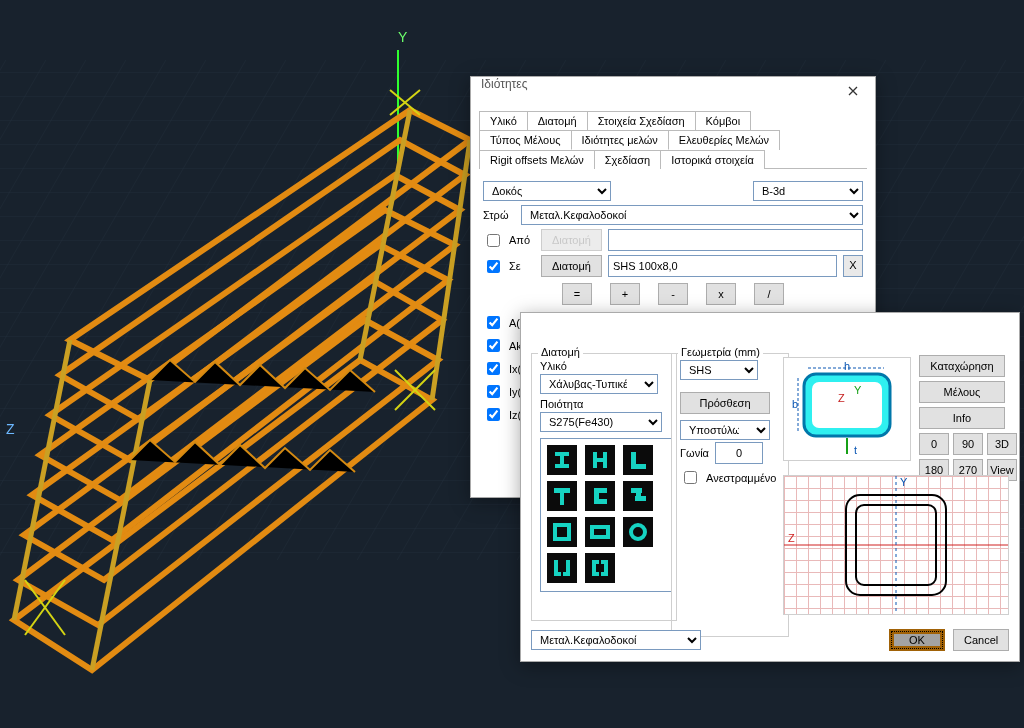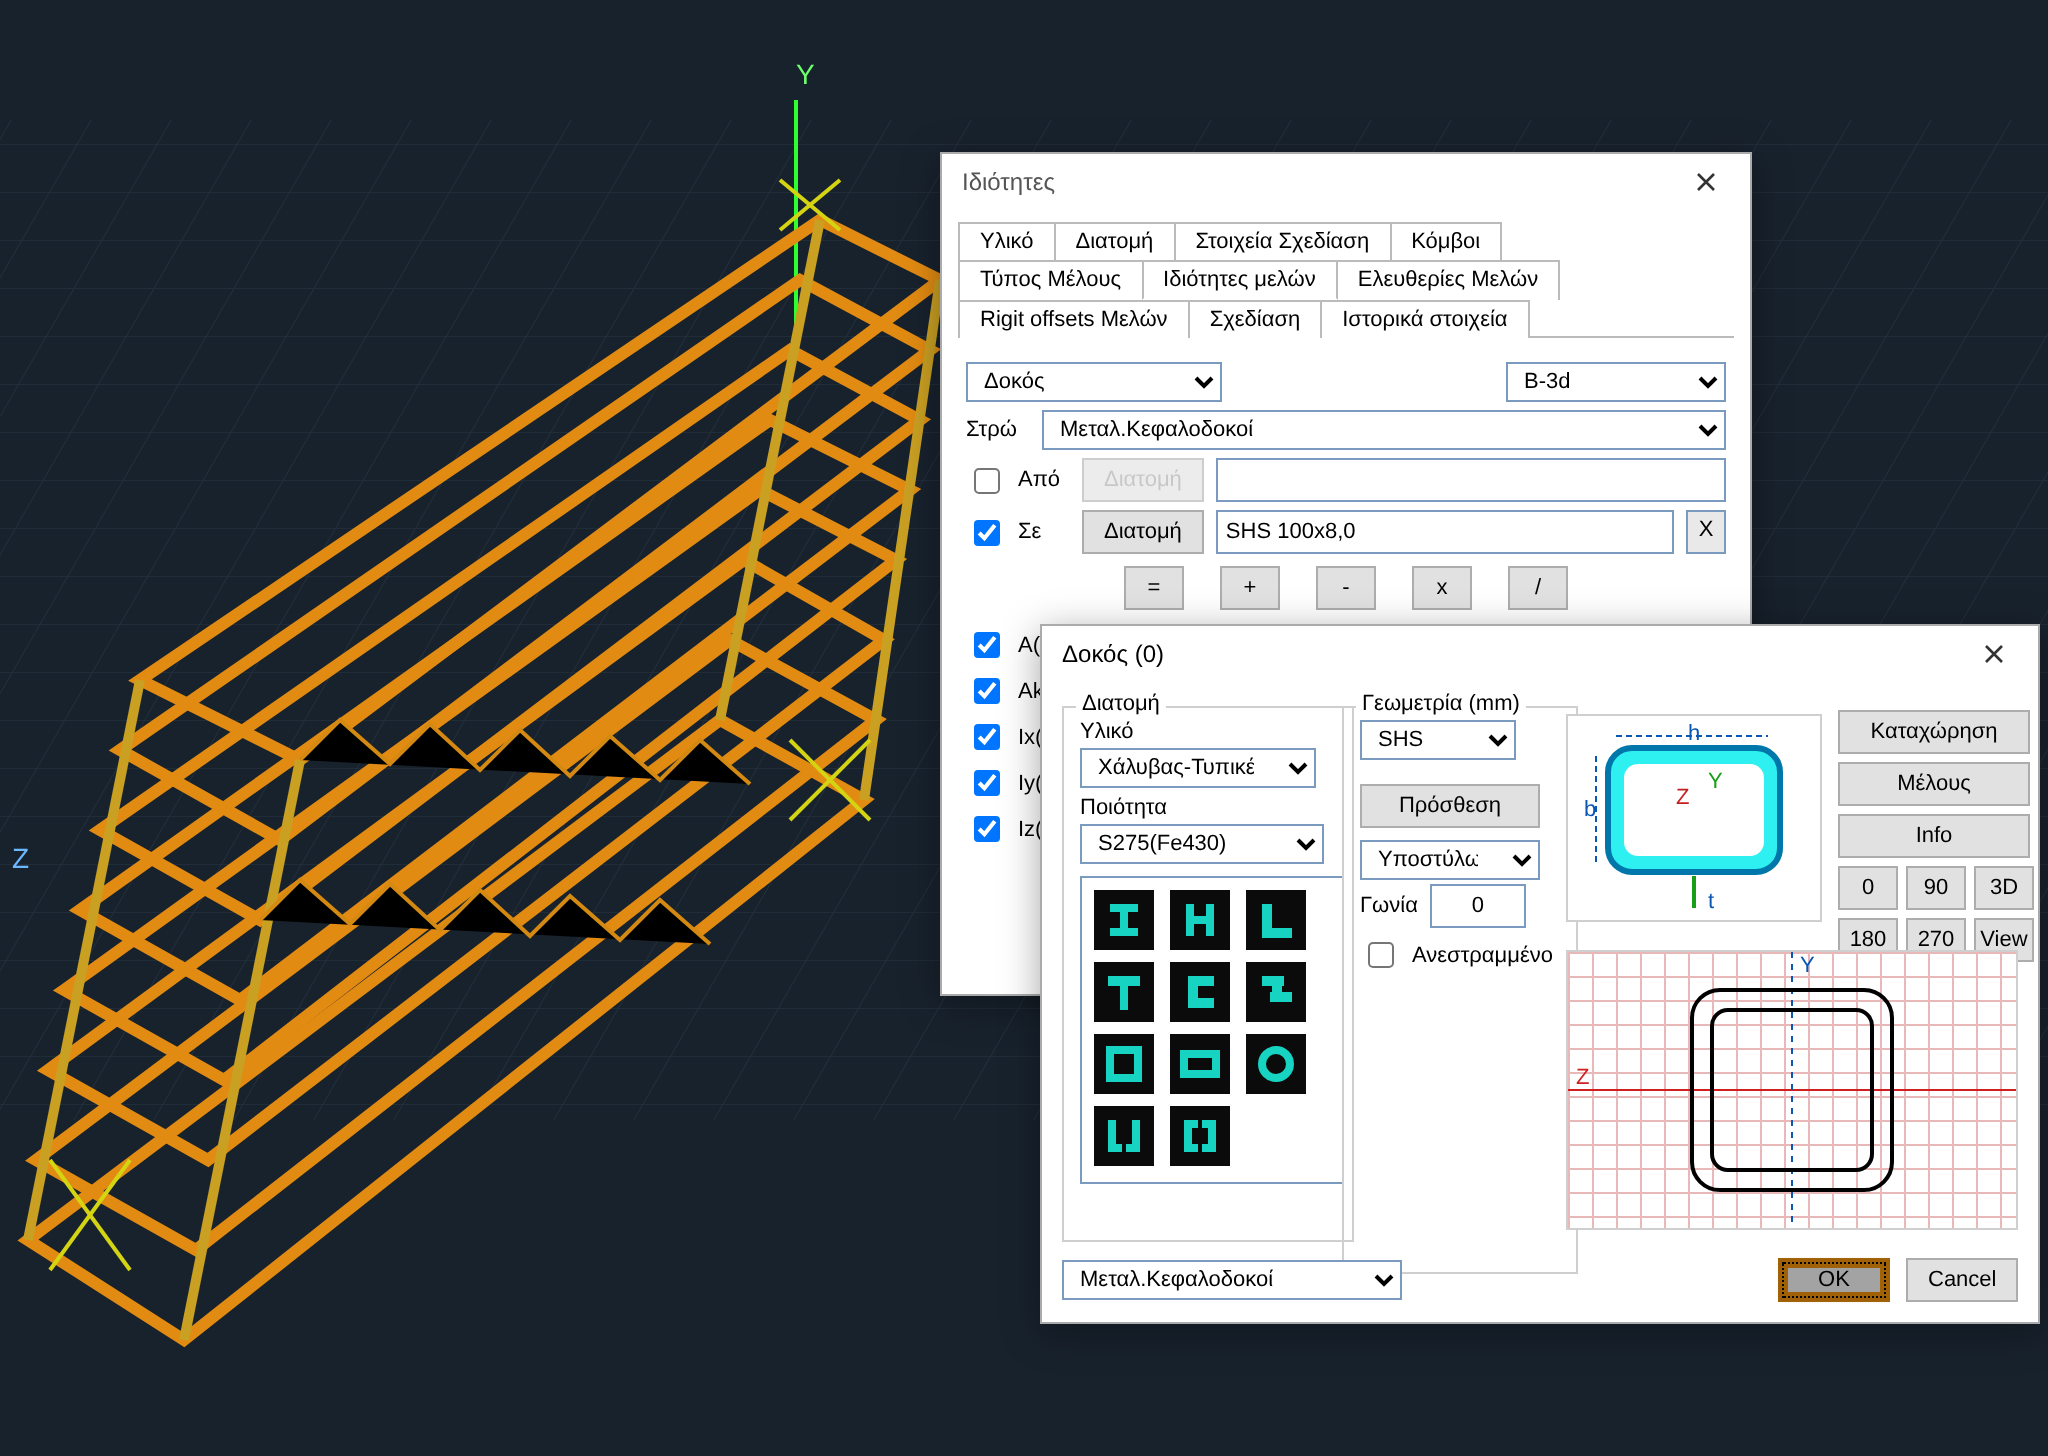--- a/index.html
+++ b/index.html
@@ -1,20 +1,20 @@
 <!DOCTYPE html>
 <html><head>
 <meta charset="utf-8">
 <style>
   html,body{margin:0;padding:0;width:1024px;height:728px;overflow:hidden;font-family:"Segoe UI",Tahoma,sans-serif;font-size:11px;background:#18222d}
   .viewport{position:absolute;inset:0;background:#18222d}
   .grid{position:absolute;inset:0}
   .struct{position:absolute;left:0;top:20px;width:540px;height:700px;pointer-events:none}
   .window{position:absolute;background:#fff;border:1px solid #aaa;box-shadow:0 4px 18px rgba(0,0,0,.35)}
-  .titlebar{display:flex;align-items:center;height:28px;padding:0 2px 0 10px;color:#555}
+  .titlebar{display:flex;height:28px;padding:0 2px 0 10px;color:#555}
   .titlebar.blue{background:#fff;color:#000}
   .titlebar .ttl{flex:1;font-size:12px}
   .close{width:40px;height:28px;display:flex;align-items:center;justify-content:center}
   .close svg{width:10px;height:10px;stroke:#333;stroke-width:1.3}
   .tabs{padding:6px 8px 0 8px}
   .tabrow{display:flex;flex-wrap:wrap;gap:0}
   .tab{border:1px solid #bbb;border-bottom:none;background:#fff;padding:3px 10px;font-size:11px;margin-right:-1px;position:relative}
   .tab.active{background:#fff;z-index:2;border-bottom:1px solid #fff}
   .tabunder{height:1px;background:#bbb;margin-top:-1px}
   .body{padding:8px 12px}
@@ -32,21 +32,21 @@
   .listbox{border:1px solid #7a9abf;background:#fff;overflow:auto}
   .listbox div{padding:1px 4px;white-space:nowrap}
   .listbox .sel{background:#0078d7;color:#fff}
   .profilegrid{display:grid;grid-template-columns:repeat(3,34px);gap:4px;border:1px solid #7a9abf;padding:6px;background:#fff;width:118px;height:140px;overflow:auto}
   .profilegrid .p{width:30px;height:30px;background:#0b0b0b;display:flex;align-items:center;justify-content:center}
   .secdiag{border:1px solid #cfcfcf;background:#fff;position:relative}
   .minigrid{position:absolute;inset:0;background:
     repeating-linear-gradient(#e9b9b9 0 1px,transparent 1px 12px),
     repeating-linear-gradient(90deg,#e9b9b9 0 1px,transparent 1px 12px)}
   .btncol{display:flex;flex-direction:column;gap:4px}
-  .btncol .btn{width:96px}
+  .btncol .btn{width:86px}
   .btnrow3{display:flex;gap:4px}
   .btnrow3 .btn{width:30px;padding:0}
 </style>
 </head>
 <body>
 
 <div class="viewport">
   <svg class="grid" width="1024" height="728">
     <defs>
       <pattern id="g" width="40" height="40" patternTransform="skewX(-30) scale(1,.6)" patternUnits="userSpaceOnUse">
@@ -168,28 +168,20 @@
         </div>
       <div class="row">
           <input type="checkbox" class="chk" checked="" style="">
           <span class="lbl">Iz(</span>
         </div>
     </div>
   </div>
 </div>
 
 <div class="window" style="left:520px;top:312px;width:498px;height:348px">
-  <div class="titlebar blue">
-    <span class="ttl">Δοκός (0)</span>
-    <div class="close">
-        <svg viewBox="0 0 10 10">
-          <path d="M1 1l8 8M9 1l-8 8"></path>
-        </svg>
-      </div>
-  </div>
 
   <div class="fs" style="left:10px;top:40px;width:128px;height:252px">
     <span class="leg">Διατομή</span>
     <div class="lbl">Υλικό</div>
     <select style="width:118px;margin:2px 0 4px"><option>Χάλυβας-Τυπικές</option></select>
     <div class="lbl">Ποιότητα</div>
     <select style="width:122px;margin:2px 0 6px"><option>S275(Fe430)</option></select>
     <div class="profilegrid">
       <div class="p">
           <svg width="22" height="22">

